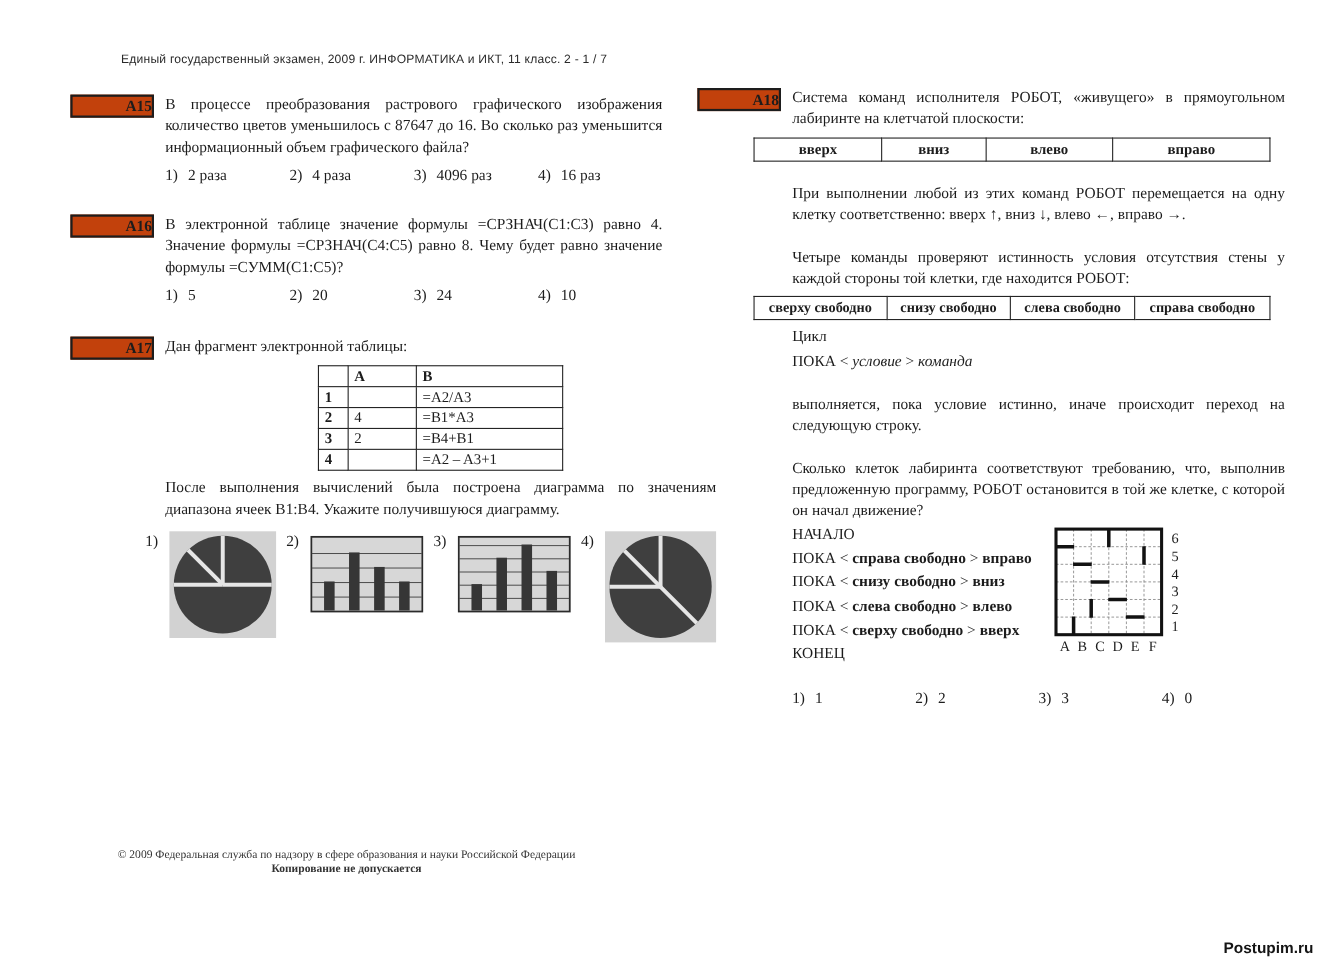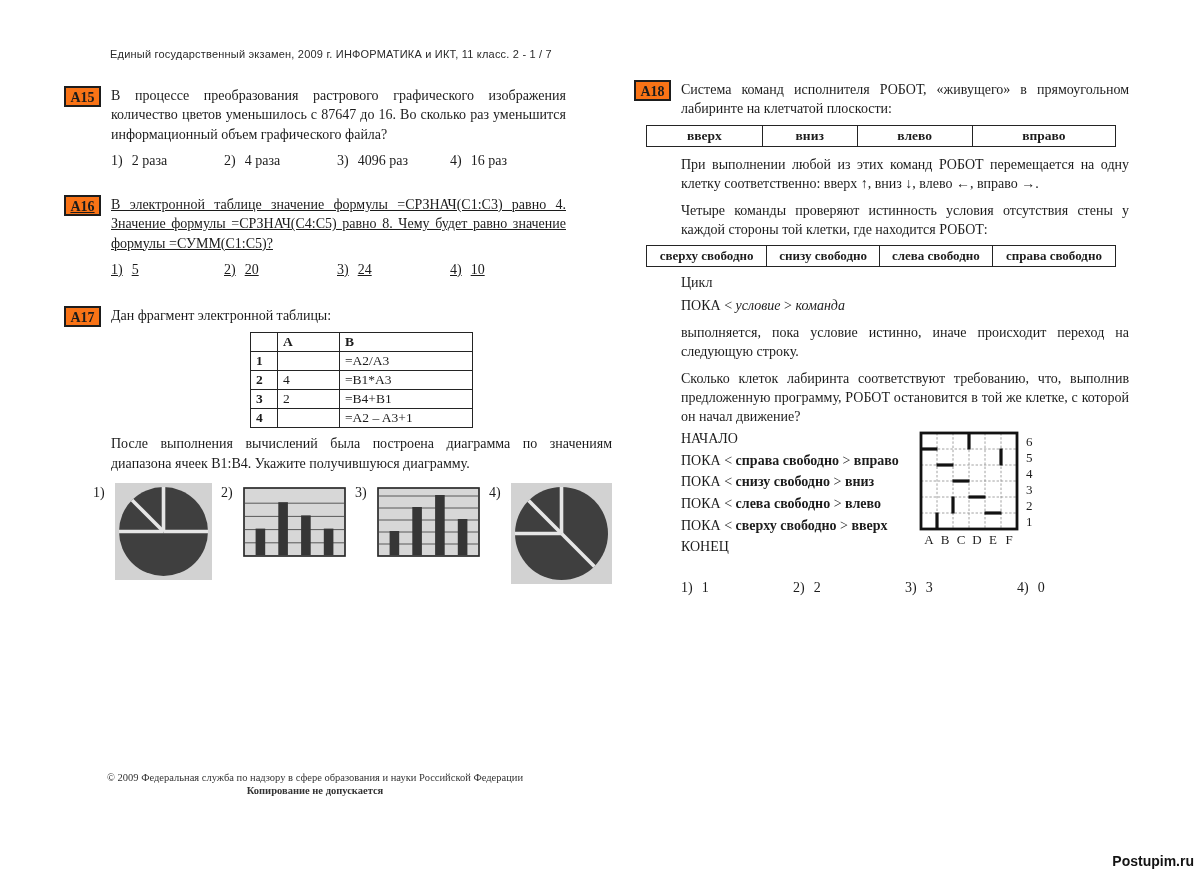--- a/index.html
+++ b/index.html
@@ -9,30 +9,30 @@
 
   .col { position:absolute; }
   #left-col  { left:64px;  top:48px; width:502px; }
   #right-col { left:634px; top:80px; width:487px; }
 
   .pageheader { font-family:"Liberation Sans", sans-serif; font-size:11px; color:#2a2a2a;
                 margin-left:46px; margin-bottom:26px; letter-spacing:.2px; }
 
   .q { display:flex; align-items:flex-start; gap:10px; }
   .qbox { min-width:37px; height:21px; border:2px solid #1d1d1d; font-weight:bold;
-          font-size:14px; text-align:center; line-height:19px; flex:0 0 auto; background:#f97316; }
+          font-size:14px; text-align:left; line-height:19px; flex:0 0 auto; background:#c2410c;padding-left:48px; }
   .qbody { flex:1; }
   .qtext { font-size:14px; line-height:1.38; text-align:justify; }
 
   .opts { display:flex; margin-top:9px; font-size:14px; }
   .opt { width:113px; }
   .opt .n { margin-right:9px; }
   #right-col .opt { width:112px; }
 
-  .gap26 { margin-top:26px;text-decoration:underline; } .gap28 { margin-top:28px; }
+  .gap26 { margin-top:26px; } .gap28 { margin-top:28px; }
 
   
   table.sheet { border-collapse:collapse; margin:7px auto 6px auto; }
   table.sheet td { border:1.4px solid #242424; font-size:13.5px; height:19px; padding:0 5px; }
   table.sheet td.c0 { width:27px; font-weight:bold; }
   table.sheet td.c1 { width:62px; }
   table.sheet td.c2 { width:133px; }
   table.sheet tr.hdr td { font-weight:bold; }
 
   
@@ -45,21 +45,21 @@
 
   
   .footer { margin-top:188px; text-align:center; font-size:10.5px; width:470px; margin-left:16px; color:#333; }
   .footer .l2 { font-weight:bold; margin-top:2px;font-family:Liberation Serif, serif; }
 
   
   .cmdtable { border-collapse:collapse; margin:6px 0 6px -35px; width:470px; }
   .cmdtable td { border:1.6px solid #242424; text-align:center; font-weight:bold;
                  font-size:13.5px; padding:2px 0; }
   .checktable td { font-size:13px; }
-  .p14 { font-size:14px; line-height:1.36; text-align:justify; margin-top:8px; }
+  .p14 { font-size:14px; line-height:1.36; text-align:justify; margin-top:20px; }
   .plain14 { font-size:14px; line-height:1.36; margin-top:4px; }
   .it { font-style:italic; }
   .b { font-weight:bold; }
   .prog-wrap { position:relative; height:150px; margin-top:2px; }
   .program { font-size:14px; line-height:1.55; width:300px; }
   .maze { position:absolute; left:237px; top:2px; }
   .optsA18 { margin-top:2px; }
 
   .watermark { position:absolute; right:6px; bottom:4px; font-family:"Liberation Sans", sans-serif;
                font-weight:bold; font-size:14px; color:#141414;

